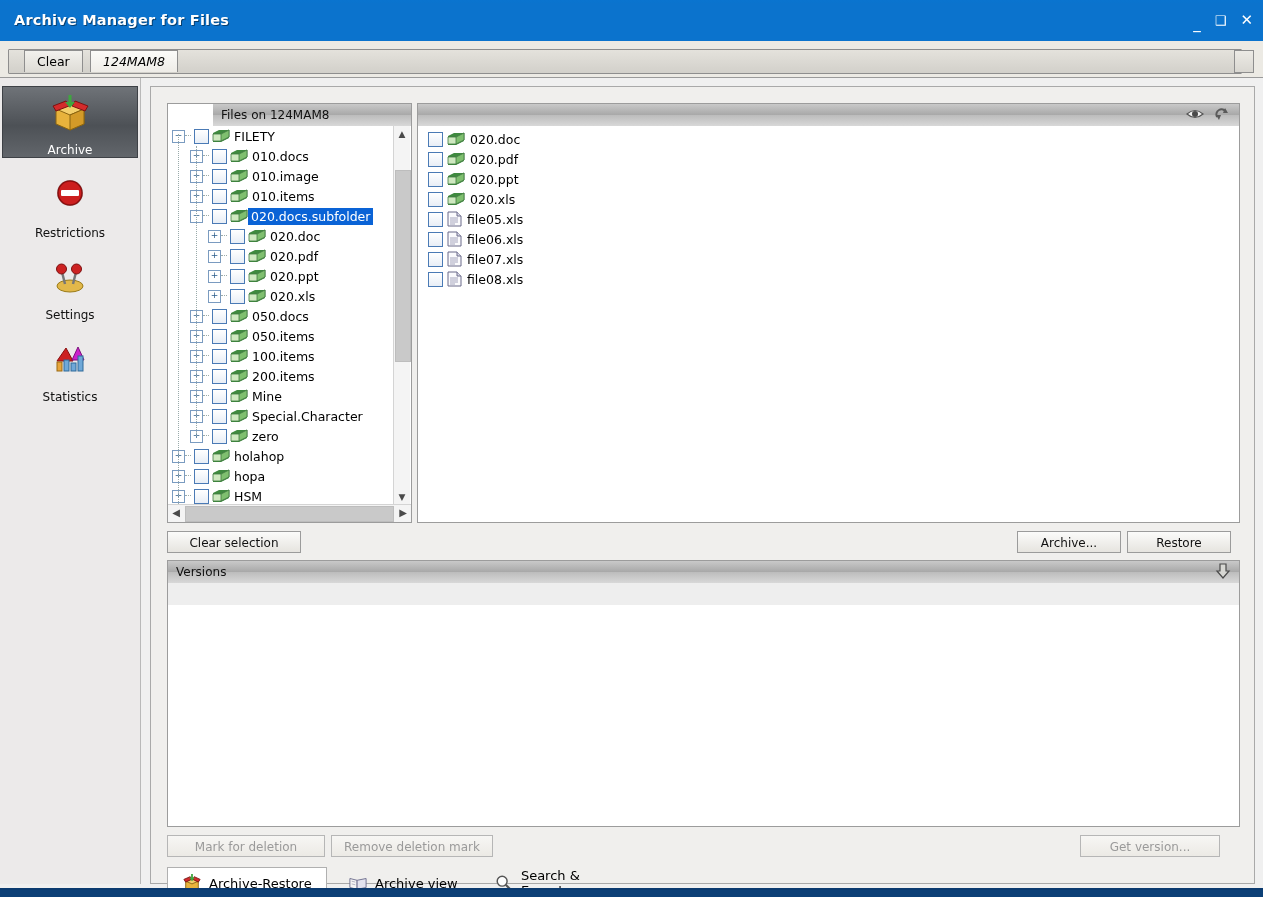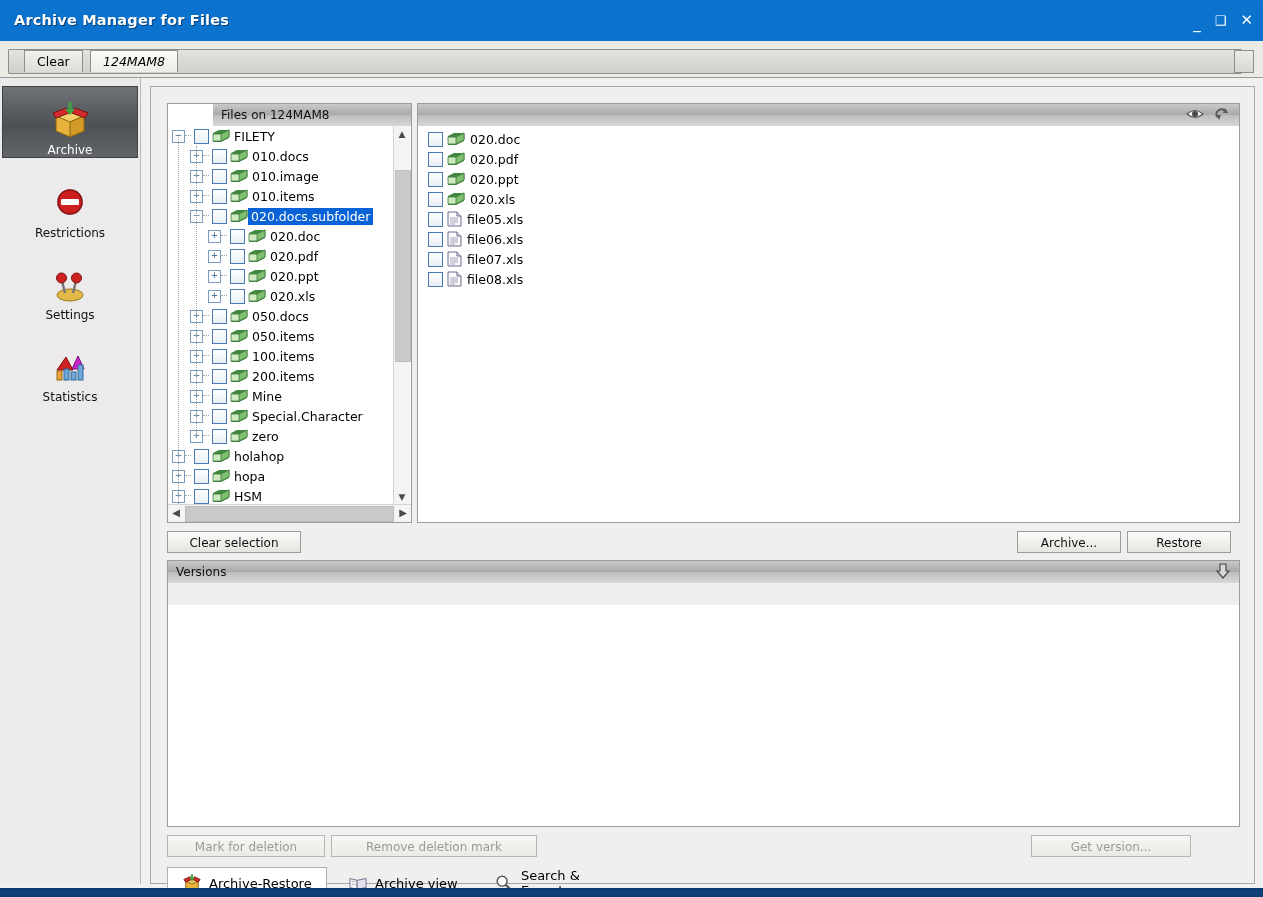--- a/index.html
+++ b/index.html
@@ -48,21 +48,21 @@
     background:linear-gradient(#eceae5,#d9d7d1);border:1px solid #8e8e8e;
   }
 
   
   .sidebar{
     position:absolute;left:0;top:78px;width:140px;height:806px;
     background:#eceaea;border-right:1px solid #b9b9b9;
   }
   .side-item{
     position:relative;width:134px;margin:0 auto;height:72px;
-    display:flex;flex-direction:column;align-items:center;justify-content:flex-end;
+    display:flex;flex-direction:column;align-items:center;justify-content:space-between;
     padding-top:6px;box-sizing:border-box;
   }
   .side-item.active{
     background:linear-gradient(#6f7378,#4d5156 55%,#62666b);
     border:1px solid #3e4146;color:#fff;width:136px;
   }
   .side-item.active .side-label{color:#fff;}
   .side-label{font-size:12px;margin-top:3px;color:#111;}
   .ico{width:44px;height:40px;display:block;}
 
@@ -139,22 +139,22 @@
   #clear-btn{position:absolute;left:16px;top:444px;width:134px;}
   #archive-btn{position:absolute;left:866px;top:444px;width:104px;}
   #restore-btn{position:absolute;left:976px;top:444px;width:104px;}
 
   
   #versions-panel{left:16px;top:473px;width:1073px;height:267px;}
   .ver-subhead{position:absolute;left:0;right:0;top:22px;height:22px;background:#eeeeee;border-bottom:1px solid #dcdcdc;}
   .ver-body{position:absolute;left:0;right:0;top:44px;bottom:0;background:#fff;}
 
   #mark-btn{position:absolute;left:16px;top:748px;width:158px;}
-  #unmark-btn{position:absolute;left:180px;top:748px;width:206px;}
-  #getver-btn{position:absolute;left:880px;top:748px;width:160px;}
+  #unmark-btn{position:absolute;left:180px;top:748px;width:162px;}
+  #getver-btn{position:absolute;left:929px;top:748px;width:140px;}
 
   
   .btabs{position:absolute;left:16px;top:780px;width:1073px;height:34px;}
   .btab{
     position:absolute;top:0;height:32px;display:flex;align-items:center;gap:7px;
     padding:0 14px;font-size:13px;box-sizing:border-box;
   }
   .btab.active{border:1px solid #b0b0b0;border-bottom:1px solid #fff;background:#fff;}
   .btab-label{font-size:13px;}
 

